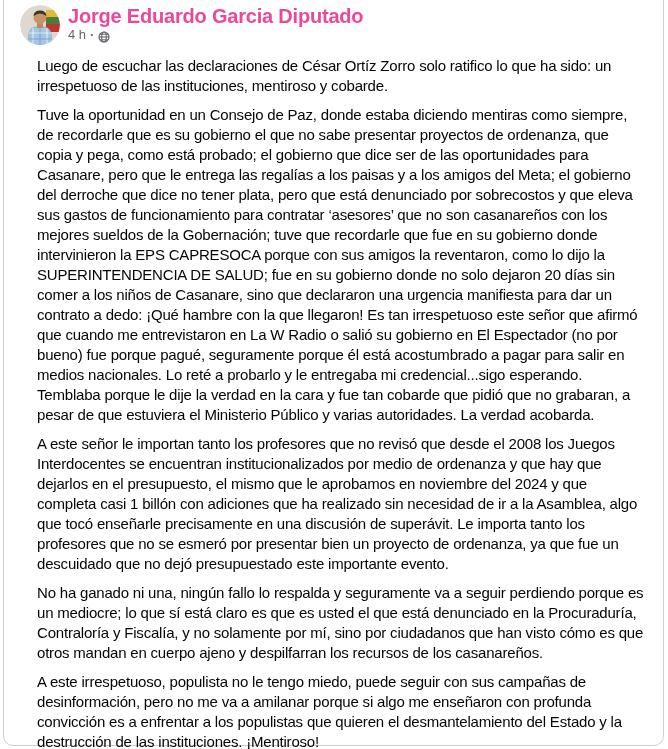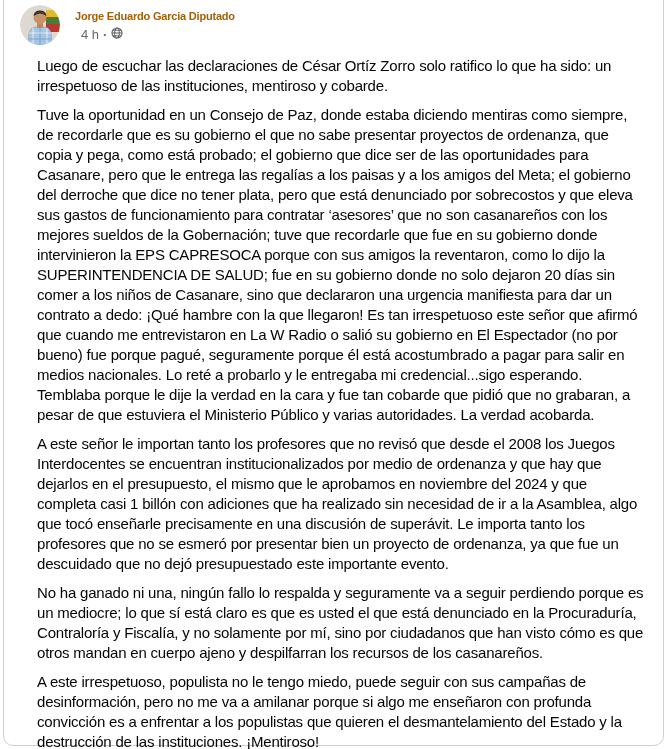--- a/index.html
+++ b/index.html
@@ -34,36 +34,34 @@
     overflow: hidden;
     flex: 0 0 40px;
     cursor: pointer;
   }
   .avatar svg { display: block; }
   .header-text {
     margin-left: 8px;
     padding-top: 1px;
   }
   .author {
-    font-size: 11px;
+    font-size: 20px;
     font-weight: bold;
     letter-spacing: -0.2px;
-    color: #a16207;
+    color: #ec4899;
     line-height: 20px;
     cursor: pointer;
-    margin-left: 7px;
   }
   .meta {
     display: flex;
-    align-items: flex-start;
+    align-items: flex-end;
     margin-top: 1px;
     font-size: 13px;
     color: #65676b;
     line-height: 16px;
-    margin-left: 13px;
   }
   .meta .timestamp { cursor: pointer; }
   .meta .dot {
     margin: 0 4px;
     font-weight: bold;
   }
   .meta .globe {
     display: inline-flex;
     align-items: center;
   }

